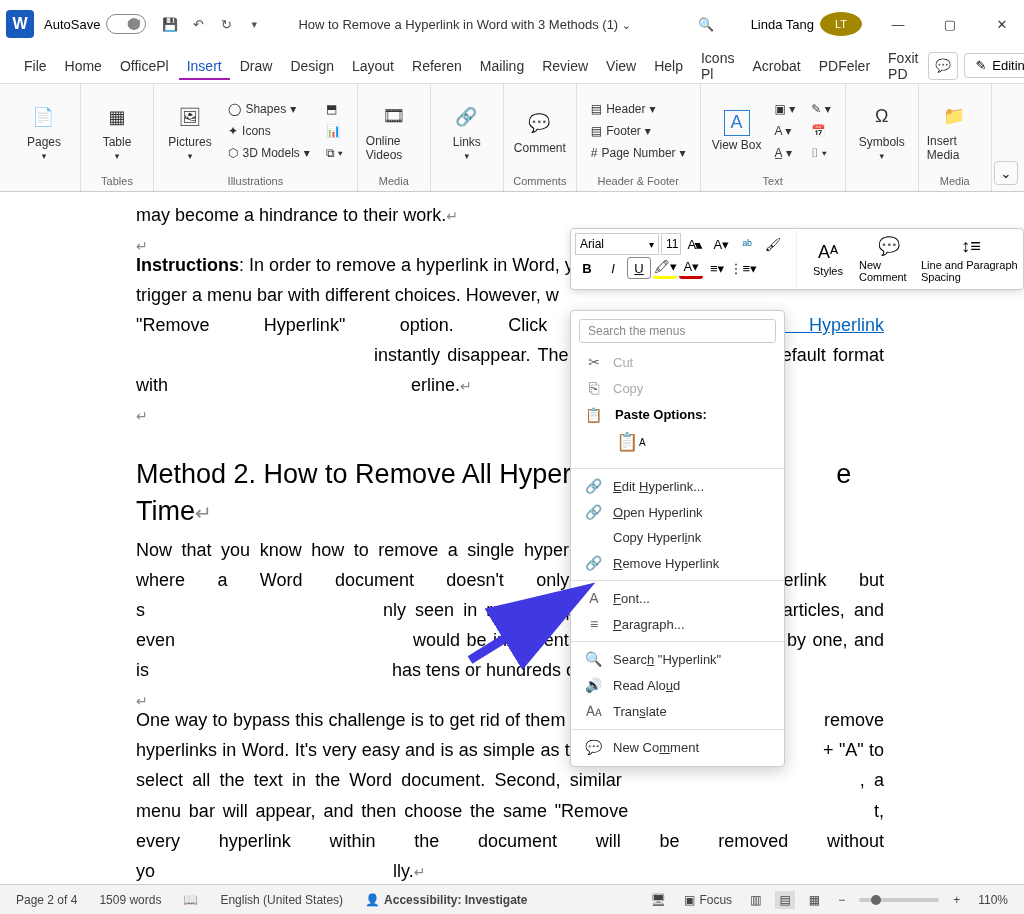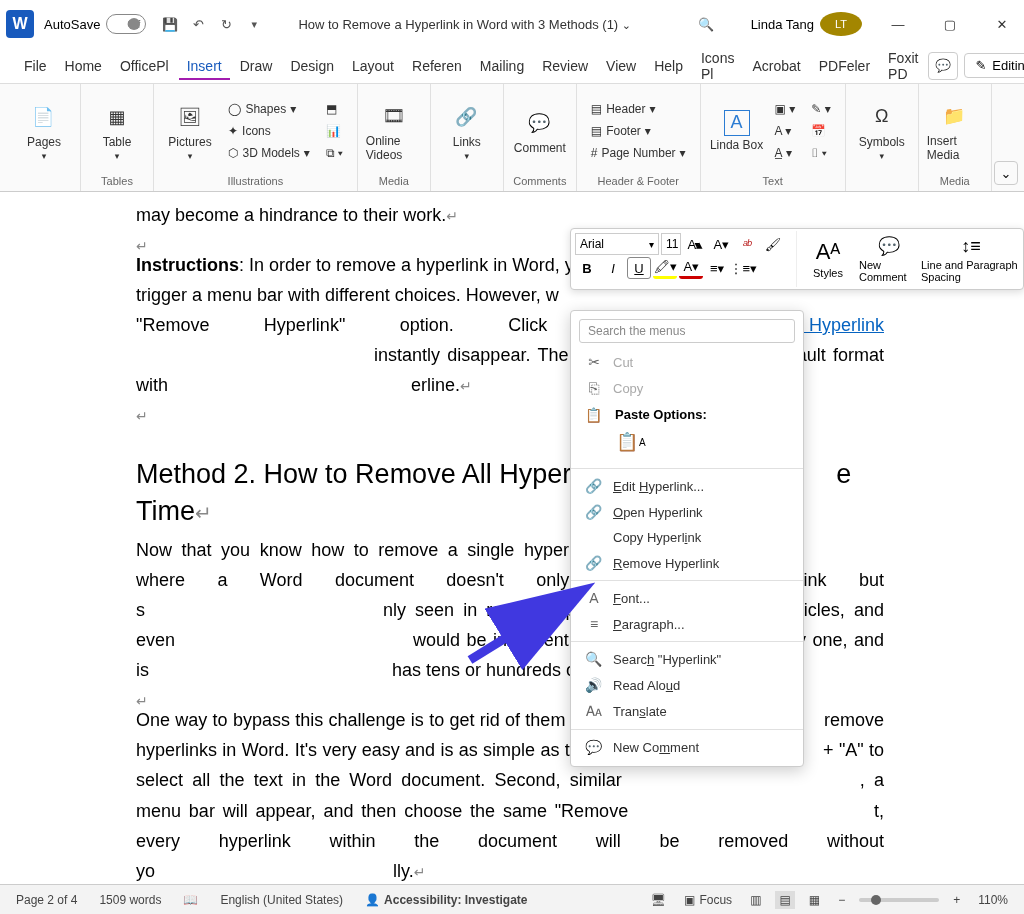--- a/index.html
+++ b/index.html
@@ -44,21 +44,21 @@
 .heading { font-size: 27px; color:#000; margin-top:36px; margin-bottom:6px; line-height:1.35;}
 
 .mini-toolbar { position:absolute; top:228px; left:570px; width:454px; height:62px; background:#fff; border:1px solid #ccc; border-radius:4px; box-shadow:0 2px 8px rgba(0,0,0,0.15); display:flex; padding:2px;}
 .mt-row { display:flex; flex-direction:column; gap:2px; padding:2px; border-right:1px solid #eee;}
 .mt-inline { display:flex; align-items:center; gap:2px;}
 .mt-sel { border:1px solid #ccc; font-size:12px; padding:2px 4px; height:22px; display:flex; align-items:center; gap:16px; cursor:pointer;}
 .mt-btn { width:24px; height:22px; display:flex; align-items:center; justify-content:center; cursor:pointer; font-size:13px; border-radius:3px;}
 .mt-big { display:flex; flex-direction:column; align-items:center; justify-content:center; width:62px; height:56px; font-size:11px; cursor:pointer; gap:2px;}
 .mt-big2 { width:100px;}
 
-.context-menu { position:absolute; top:310px; left:570px; width:234px; background:#fff; border:1px solid #ccc; border-radius:4px; box-shadow:0 4px 16px rgba(0,0,0,0.2); padding:6px 0;}
+.context-menu { position:absolute; top:310px; left:570px; width:215px; background:#fff; border:1px solid #ccc; border-radius:4px; box-shadow:0 4px 16px rgba(0,0,0,0.2); padding:6px 0;}
 .cm-search { margin:2px 8px 6px 8px; border:1px solid #ccc; border-radius:3px; padding:4px 8px; font-size:12px; color:#888; }
 .cm-item { display:flex; align-items:center; gap:10px; padding:5px 14px; font-size:13px; cursor:pointer; color:#333;}
 .cm-item.disabled { color:#aaa; cursor:default;}
 .cm-icon { width:18px; text-align:center; color:#666; font-size:14px;}
 .cm-sep { height:1px; background:#e0e0e0; margin:4px 0;}
 .cm-header { font-weight:bold; padding:5px 14px 2px 44px; font-size:13px; position:relative;}
 .cm-header .cm-icon { position:absolute; left:14px;}
 .cm-paste-opt { padding:2px 14px 6px 44px;}
 .cm-paste-btn { width:32px; height:32px; border:1px solid transparent; display:inline-flex; align-items:center; justify-content:center; cursor:pointer; border-radius:3px; font-size:18px;}
 .cm-arrow { margin-left:auto; color:#666;}
@@ -198,21 +198,21 @@
         <div class="small-btn">▤ <span>Footer</span> ▾</div>
         <div class="small-btn"># <span>Page Number</span> ▾</div>
       </div>
     </div>
     <div class="group-label">Header &amp; Footer</div>
   </div>
   <div class="ribbon-group">
     <div class="group-body">
       <div class="big-btn">
           <div class="icon-box" style="border:1px solid #2b7cd3;color:#2b7cd3;width:26px;height:26px;">A</div>
-          <span>Linda Box</span>
+          <span>View Box</span>
         </div>
       <div class="col">
         <div class="small-btn">▣ ▾</div>
         <div class="small-btn">A ▾</div>
         <div class="small-btn">A̲ ▾</div>
       </div>
       <div class="col">
         <div class="small-btn">✎ ▾</div>
         <div class="small-btn">📅</div>
         <div class="small-btn">⌷ ▾</div>
@@ -271,41 +271,41 @@
       <div class="mt-sel" style="width:84px;">
           <span>Arial</span>
           <span style="margin-left:auto;font-size:10px;">▾</span>
         </div>
       <div class="mt-sel" style="width:20px;">
           <span>11</span>
           <span style="margin-left:auto;font-size:10px;">▾</span>
         </div>
       <div class="mt-btn">A▴</div>
       <div class="mt-btn">A▾</div>
-      <div class="mt-btn" style="color:#b91c1c;font-style:italic;">ᵃᵇ</div>
+      <div class="mt-btn" style="color:#0369a1;">ᵃᵇ</div>
       <div class="mt-btn">🖌</div>
     </div>
     <div class="mt-inline">
       <div class="mt-btn">
           <b>B</b>
         </div>
       <div class="mt-btn">
           <i>I</i>
         </div>
       <div class="mt-btn" style="border:1px solid #888;border-radius:3px;">
           <u>U</u>
         </div>
       <div class="mt-btn" style="border-bottom:3px solid #ffff00;">🖍▾</div>
       <div class="mt-btn" style="border-bottom:3px solid #c00;">A▾</div>
       <div class="mt-btn">≡▾</div>
       <div class="mt-btn">⋮≡▾</div>
     </div>
   </div>
   <div class="mt-big">
-      <span style="font-size:22px;">Aᴬ</span>
+      <span style="font-size:18px;">Aᴬ</span>
       <span>Styles</span>
     </div>
   <div class="mt-big">
       <span style="font-size:18px;">💬</span>
       <span>New Comment</span>
     </div>
   <div class="mt-big mt-big2">
       <span style="font-size:18px;">↕≡</span>
       <span>Line and Paragraph Spacing</span>
     </div>

